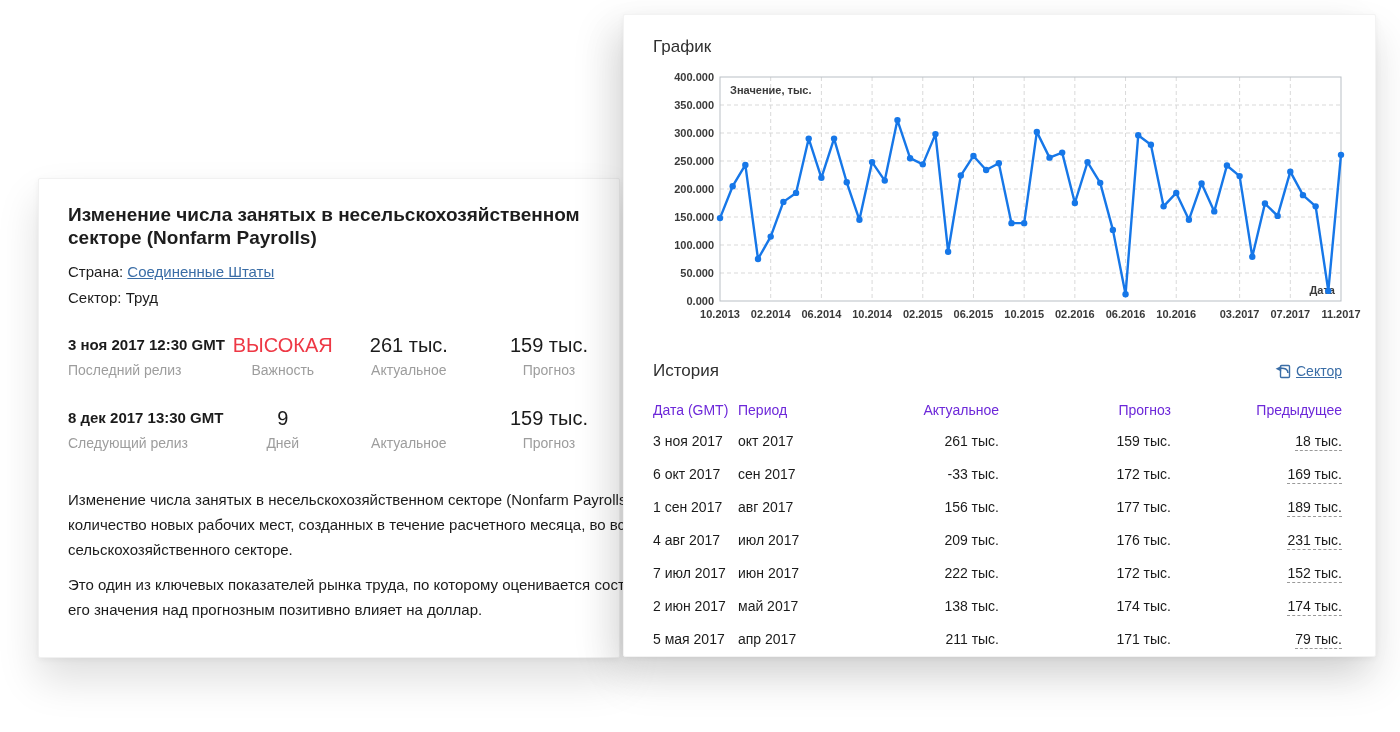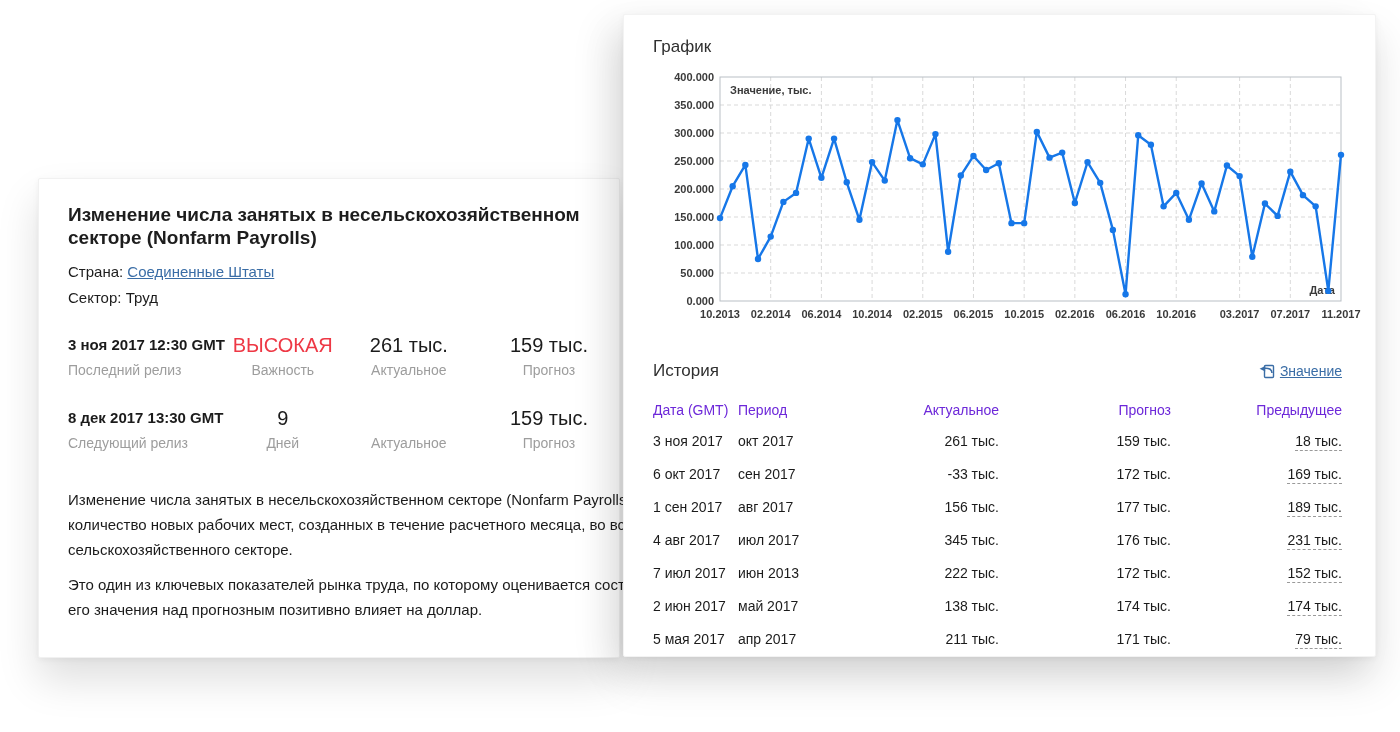--- a/index.html
+++ b/index.html
@@ -226,21 +226,21 @@
   <div class="history-head">
     <div class="section-h">История</div>
     <div class="export-link">
       <span style="display:inline-flex;">
         <svg width="17" height="15" viewBox="0 0 17 15" fill="none">
           <rect x="6.5" y="1.5" width="9" height="12" rx="1" stroke="#3a6da6" stroke-width="1.4"></rect>
           <path d="M14 9 C14 5.2 10.5 3.8 6.2 4.3" stroke="#3a6da6" stroke-width="1.6" fill="none"></path>
           <polygon points="1.6,4.7 7.2,1.9 7.2,7.5" fill="#3a6da6"></polygon>
         </svg>
       </span>
-      <a class="lnk">Значение</a>
+      <a class="lnk">Сектор</a>
     </div>
   </div>
 
   <div class="htable">
     <div class="hrow header">
       <div class="c-date">Дата (GMT)</div>
       <div class="c-period">Период</div>
       <div class="c-actual">Актуальное</div>
       <div class="c-forecast">Прогноз</div>
       <div class="c-prev">Предыдущее</div>
@@ -263,27 +263,27 @@
     <div class="hrow">
       <div class="c-date">1 сен 2017</div>
       <div class="c-period">авг 2017</div>
       <div class="c-actual">156 тыс.</div>
       <div class="c-forecast">177 тыс.</div>
       <div class="c-prev"><span class="prev-underline">189 тыс.</span></div>
     </div>
     <div class="hrow">
       <div class="c-date">4 авг 2017</div>
       <div class="c-period">июл 2017</div>
-      <div class="c-actual">345 тыс.</div>
+      <div class="c-actual">209 тыс.</div>
       <div class="c-forecast">176 тыс.</div>
       <div class="c-prev"><span class="prev-underline">231 тыс.</span></div>
     </div>
     <div class="hrow">
       <div class="c-date">7 июл 2017</div>
-      <div class="c-period">июн 2013</div>
+      <div class="c-period">июн 2017</div>
       <div class="c-actual">222 тыс.</div>
       <div class="c-forecast">172 тыс.</div>
       <div class="c-prev"><span class="prev-underline">152 тыс.</span></div>
     </div>
     <div class="hrow">
       <div class="c-date">2 июн 2017</div>
       <div class="c-period">май 2017</div>
       <div class="c-actual">138 тыс.</div>
       <div class="c-forecast">174 тыс.</div>
       <div class="c-prev"><span class="prev-underline">174 тыс.</span></div>

